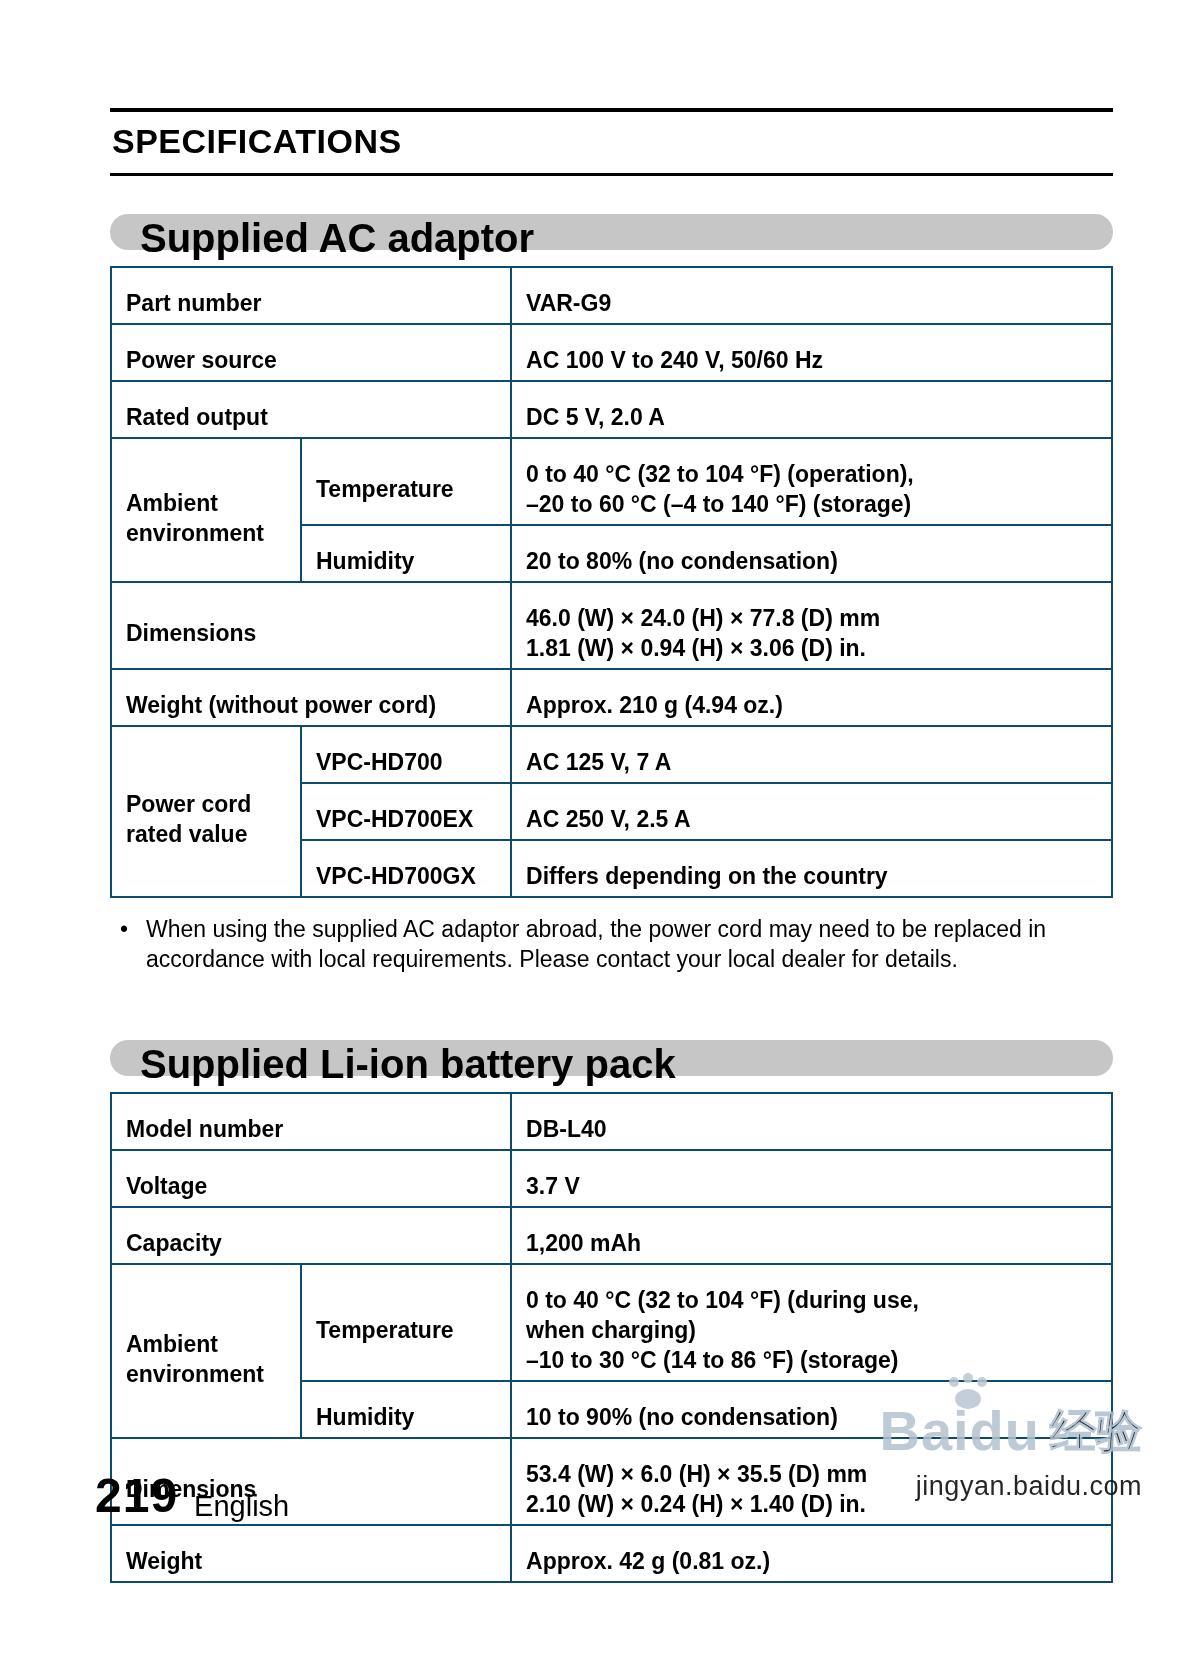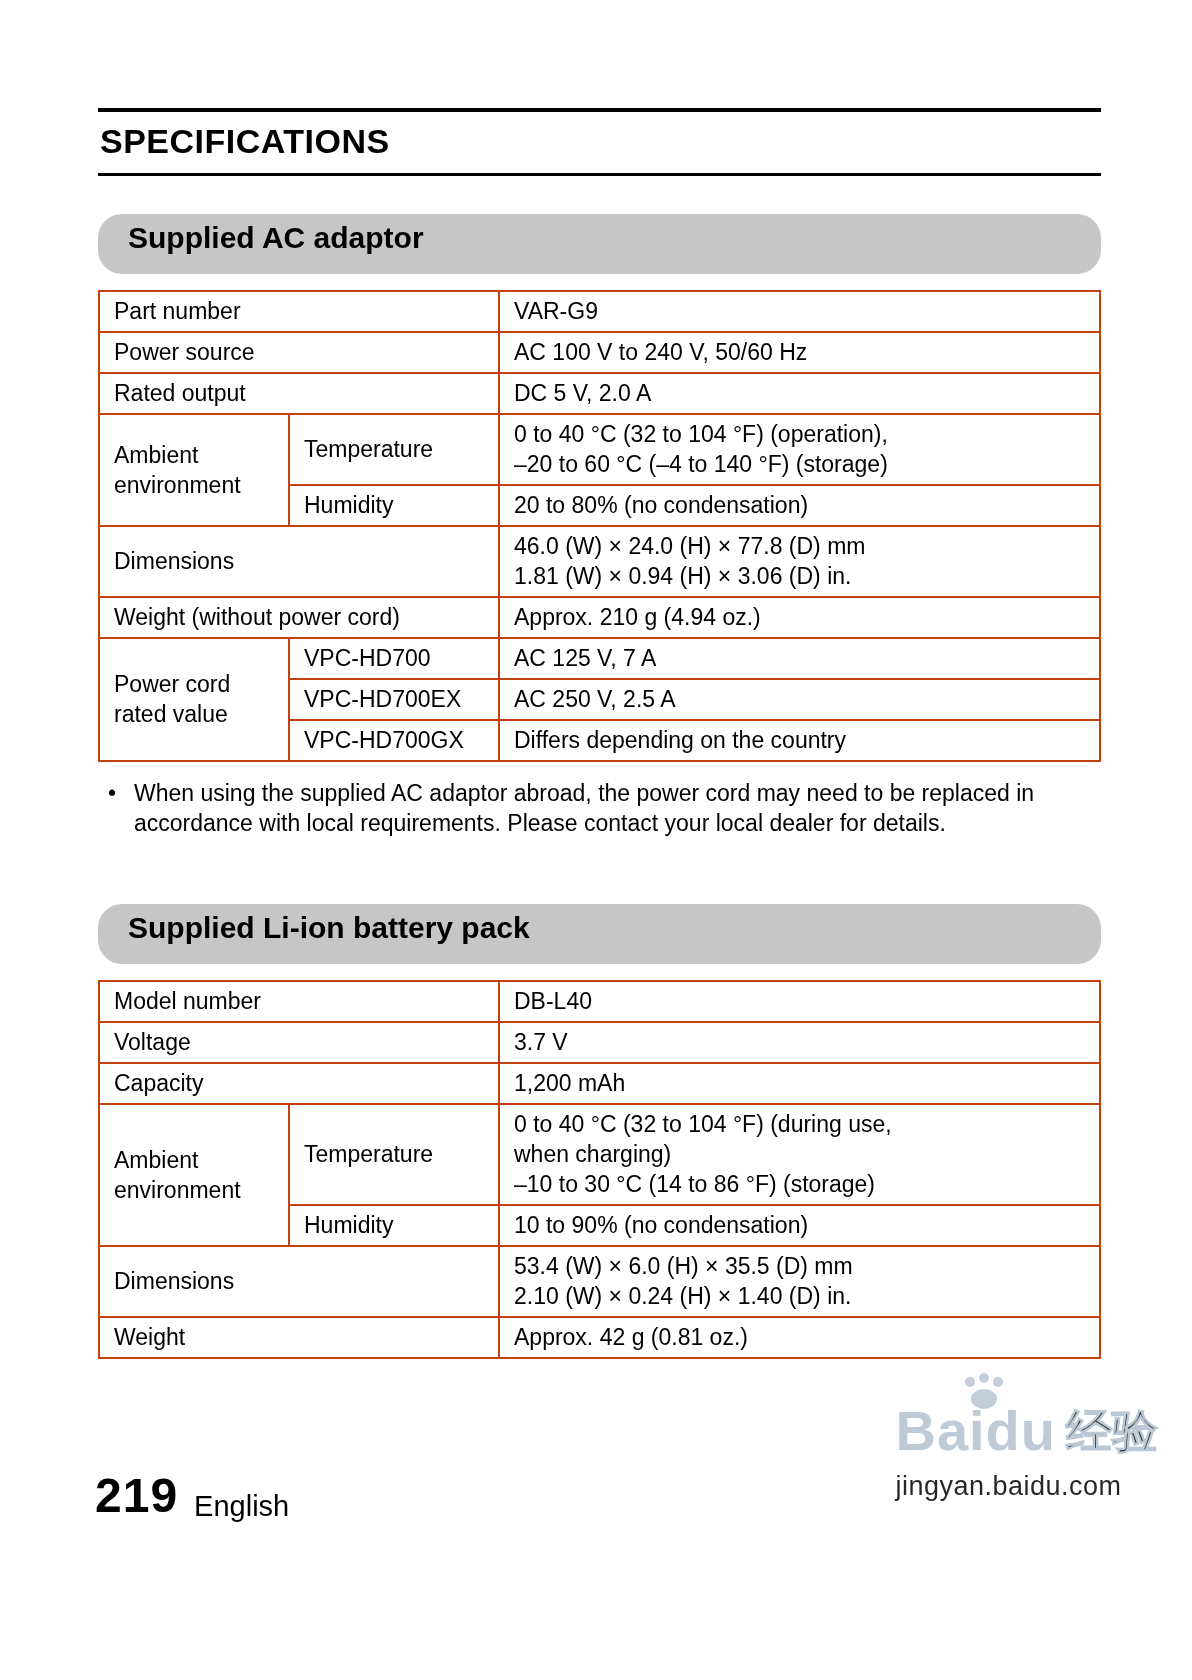--- a/index.html
+++ b/index.html
@@ -6,61 +6,62 @@
   html, body { background: #ffffff; }
   body {
     width: 1192px; height: 1680px;
     position: relative;
     font-family: "Liberation Sans", sans-serif;
     color: #000;
     overflow: hidden;
   }
   .content {
     position: absolute;
-    left: 98px; top: 0;
+    left: 110px; top: 0;
     width: 1003px;
   }
   
   .title-block {
     margin-top: 108px;
     border-top: 4px solid #000;
     border-bottom: 3px solid #000;
     padding: 10px 2px 12px 2px;
   }
   .page-title {
     font-size: 34px;
     font-weight: bold;
     letter-spacing: 0.5px;
   }
   
   .section-pill {
     margin-top: 38px;
     background: #c6c6c6;
     border-radius: 24px;
-    height: 60px;
+    height: 36px;
     line-height: 48px;
     padding-left: 30px;
-    font-size: 30px;
+    font-size: 40px;
     font-weight: bold;
   }
   .section-pill.second { margin-top: 66px; }
   
   table.spec {
     margin-top: 16px;
     width: 100%;
     border-collapse: collapse;
     table-layout: fixed;
     font-size: 23px;
   }
   table.spec td {
-    border: 2px solid #c2410c;
-    padding: 4px 10px 5px 14px;
+    border: 2px solid #0c4a6e;
+    padding: 20px 10px 5px 14px;
     line-height: 30px;
     vertical-align: middle;
     overflow: hidden;
+    font-weight: bold;
   }
   table.spec col.c1 { width: 190px; }
   table.spec col.c2 { width: 210px; }
   .ml { white-space: pre-line; }
   td.vtop { vertical-align: top; padding-top: 7px; }
   
   .note {
     margin-top: 16px;
     display: flex;
     font-size: 23px;
@@ -85,21 +86,22 @@
     font-weight: bold;
     letter-spacing: 1px;
   }
   .page-lang {
     font-size: 29px;
     margin-left: 16px;
   }
   
   .watermark {
     position: absolute;
-    right: 34px; top: 1398px;
+    right: 50px; top: 1398px;
+    text-align: right;
     opacity: 0.85;
     user-select: none;
   }
   .wm-row {
     display: flex;
     align-items: flex-end;
     justify-content: flex-end;
     position: relative;
   }
   .wm-paw {

